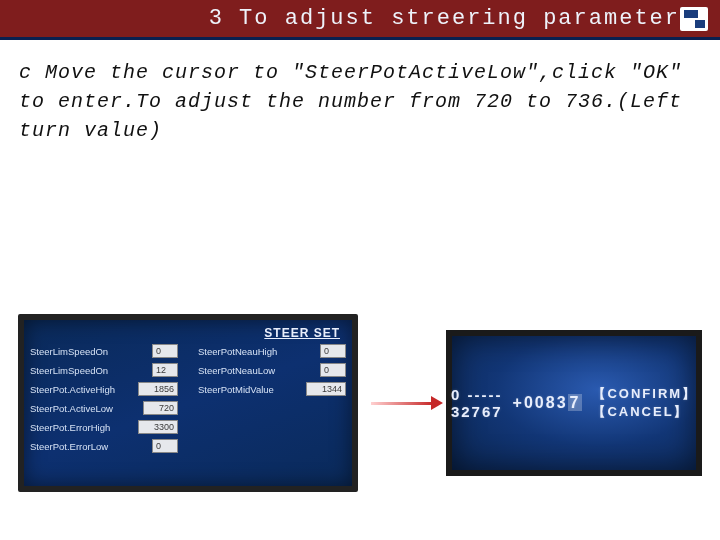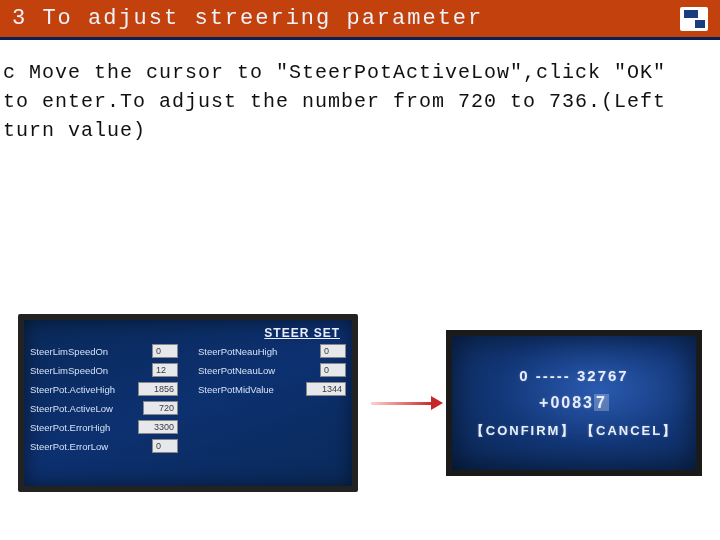--- a/index.html
+++ b/index.html
@@ -4,28 +4,28 @@
 <style>
   * { box-sizing: border-box; margin: 0; padding: 0; }
   body {
     width: 720px;
     height: 540px;
     font-family: "Courier New", monospace;
     background: #fff;
     overflow: hidden;
   }
   .header {
-    background: #c2410c;
+    background: #7f1d1d;
     border-bottom: 3px solid #0a2050;
     color: #eef2fa;
     padding: 6px 12px;
     font-size: 22px;
     letter-spacing: 2px;
     display: flex;
-    justify-content: space-between;
+    justify-content: flex-end;
     align-items: center;
   }
   .logo {
     width: 28px;
     height: 24px;
     background: #fff;
     position: relative;
     border-radius: 2px;
   }
   .logo::before {
@@ -36,25 +36,26 @@
     background: #1a3d7c;
   }
   .logo::after {
     content: "";
     position: absolute;
     right: 3px; bottom: 3px;
     width: 10px; height: 8px;
     background: #1a3d7c;
   }
   .instr {
-    padding: 18px 20px 0 3px;
+    padding: 18px 20px 0 19px;
     font-size: 20px;
     letter-spacing: 1px;
     line-height: 1.45;
     color: #111;
+    font-style: italic;
   }
   .panels {
     position: absolute;
     bottom: 48px;
     left: 18px;
     right: 18px;
     display: flex;
     align-items: center;
   }
   .panel-left {
@@ -131,21 +132,21 @@
   .panel-right {
     width: 256px;
     height: 146px;
     background: radial-gradient(ellipse at 60% 40%, #2a5ab0, #123676, #0a2550);
     border: 6px solid #1a1a1a;
     color: #e8eefc;
     font-family: Arial, sans-serif;
     font-size: 15px;
     letter-spacing: 2px;
     display: flex;
-    flex-direction: column;
+    flex-direction: row;
     align-items: center;
     justify-content: center;
     gap: 10px;
     font-weight: bold;
     text-shadow: 0 0 3px rgba(255,255,255,0.2);
     box-shadow: inset 0 0 30px rgba(0,0,0,0.5);
   }
   .edit-val { font-size: 16px; }
   .edit-val .sel {
     background: rgba(255,255,255,0.25);

